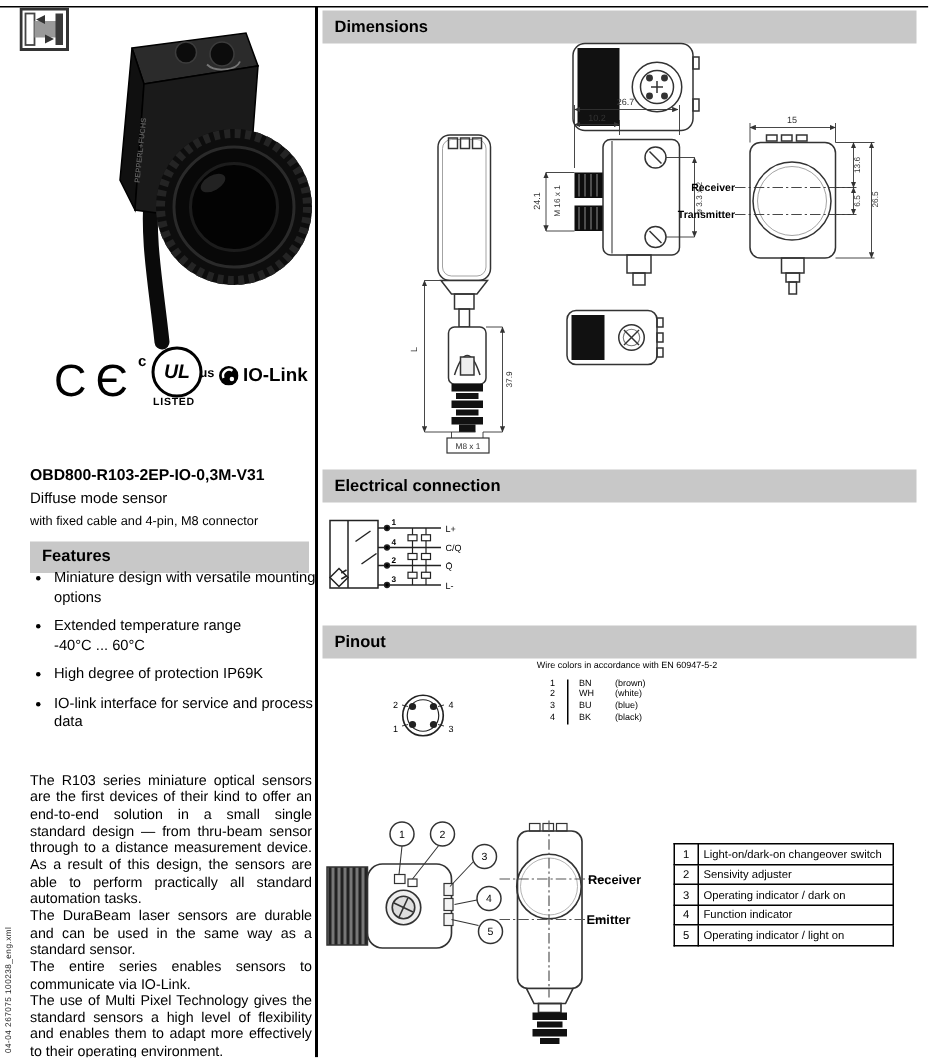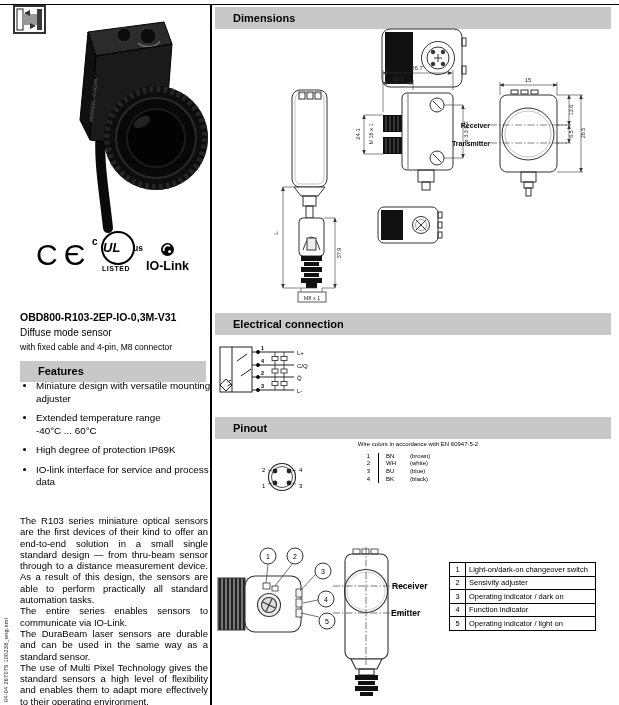--- a/index.html
+++ b/index.html
@@ -1,40 +1,40 @@
 <!DOCTYPE html>
 <html><head>
 <meta charset="utf-8">
 <style>
   html,body{margin:0;padding:0;background:#fff;}
   #page{position:relative;width:619px;height:705px;background:#fff;overflow:hidden;
         font-family:"Liberation Sans",sans-serif;color:#000;}
   .abs{position:absolute;}
   .topline{left:0;top:4px;width:619px;height:1px;background:#000;}
   .vline{left:210px;top:4px;width:2px;height:701px;background:#000;}
-  .hdr{background:#c8c8c8;font-weight:bold;font-size:11px;line-height:21px;padding-left:18px;box-sizing:border-box;}
+  .hdr{background:#c8c8c8;font-weight:bold;font-size:11px;line-height:21px;padding-left:8px;box-sizing:border-box;}
   .lhdr{left:20px;width:186px;height:21px;}
   .rhdr{left:215px;width:396px;height:22px;line-height:22px;}
   .model-val{left:20px;top:311px;width:190px;font-weight:bold;font-size:10.5px;}
   .model-sub1{left:20px;top:327px;font-size:10px;}
   .model-sub2{left:20px;top:342px;font-size:8.5px;}
   ul.features{left:20px;top:380px;width:186px;margin:0;padding:0 0 0 16px;font-size:9.8px;line-height:12.5px;}
   ul.features li{margin-bottom:7px;white-space:pre-line;}
   .prodinfo{left:20px;top:515px;width:188px;font-size:9.5px;line-height:11.3px;text-align:justify;}
   .prodinfo p{margin:0;}
   .vfooter{left:3px;top:702px;transform:rotate(-90deg);transform-origin:0 0;font-size:5.5px;color:#222;white-space:nowrap;letter-spacing:0.3px;}
   
   .ce{left:36px;top:238px;font-size:30px;letter-spacing:6px;font-weight:500;}
   .ulwrap{left:96px;top:231px;width:44px;height:46px;}
   .ulcirc{position:absolute;left:5px;top:0;width:30px;height:30px;border:2.5px solid #000;border-radius:50%;
-          font-weight:bold;font-size:13px;font-style:italic;text-align:left;line-height:30px;}
+          font-weight:bold;font-size:13px;font-style:italic;text-align:center;line-height:30px;}
   .ulc{position:absolute;left:-4px;top:5px;font-weight:bold;font-size:10px;}
   .ulus{position:absolute;left:37px;top:12px;font-weight:bold;font-size:8.5px;}
   .ullisted{position:absolute;left:0;top:34px;width:40px;text-align:center;font-weight:bold;font-size:7px;letter-spacing:0.5px;}
-  .iolink{left:146px;top:243px;display:flex;align-items:center;gap:3px;font-weight:bold;font-size:12.5px;flex-direction:column;}
+  .iolink{left:146px;top:243px;display:flex;align-items:center;gap:3px;font-weight:bold;font-size:12.5px;}
   
   .pnote{left:348px;top:441px;width:140px;font-size:6px;text-align:center;}
   .wires{left:356px;top:452px;width:120px;height:34px;font-size:6px;}
   .wrow{position:relative;height:7.6px;display:flex;align-items:center;}
   .wp{width:14px;text-align:right;}
   .wc{margin-left:16px;width:20px;}
   .wn{margin-left:4px;}
   .wbar{position:absolute;left:22px;top:1px;height:30px;width:1px;background:#000;}
   
   table.indtab{left:449px;top:562px;width:147px;border-collapse:collapse;font-size:7.5px;}
@@ -90,31 +90,31 @@
     </svg>
     <span>IO-Link</span>
   </div>
 
   <div class="abs model-val">OBD800-R103-2EP-IO-0,3M-V31</div>
   <div class="abs model-sub1">Diffuse mode sensor</div>
   <div class="abs model-sub2">with fixed cable and 4-pin, M8 connector</div>
 
   <div class="abs hdr lhdr" style="top:361px">Features</div>
   <ul class="abs features">
-    <li>Miniature design with versatile mounting adjuster</li>
+    <li>Miniature design with versatile mounting options</li>
     <li>Extended temperature range
 -40°C ... 60°C</li>
     <li>High degree of protection IP69K</li>
     <li>IO-link interface for service and process data</li>
   </ul>
 
   <div class="abs prodinfo">
     <p>The R103 series miniature optical sensors are the first devices of their kind to offer an end-to-end solution in a small single standard design — from thru-beam sensor through to a distance measurement device. As a result of this design, the sensors are able to perform practically all standard automation tasks.</p>
+    <p>The DuraBeam laser sensors are durable and can be used in the same way as a standard sensor.</p>
     <p>The entire series enables sensors to communicate via IO-Link.</p>
-    <p>The DuraBeam laser sensors are durable and can be used in the same way as a standard sensor.</p>
     <p>The use of Multi Pixel Technology gives the standard sensors a high level of flexibility and enables them to adapt more effectively to their operating environment.</p>
   </div>
 
   <div class="abs vfooter">04-04  267075 100238_eng.xml</div>
 
   <div class="abs hdr rhdr" style="top:7px">Dimensions</div>
 
   <svg class="abs" style="left:215px;top:26px" width="396" height="280" viewBox="0 0 396 280">
     <defs>
       <marker id="ar" markerWidth="7" markerHeight="6" refX="6.5" refY="3" orient="auto-start-reverse">

